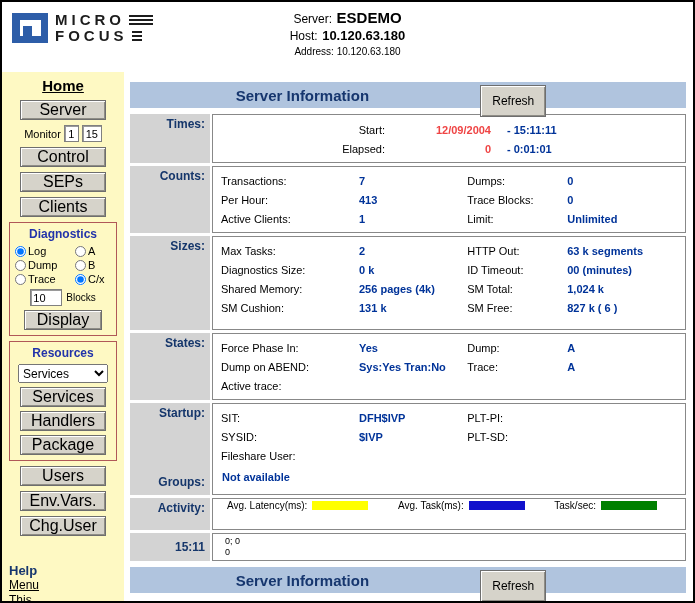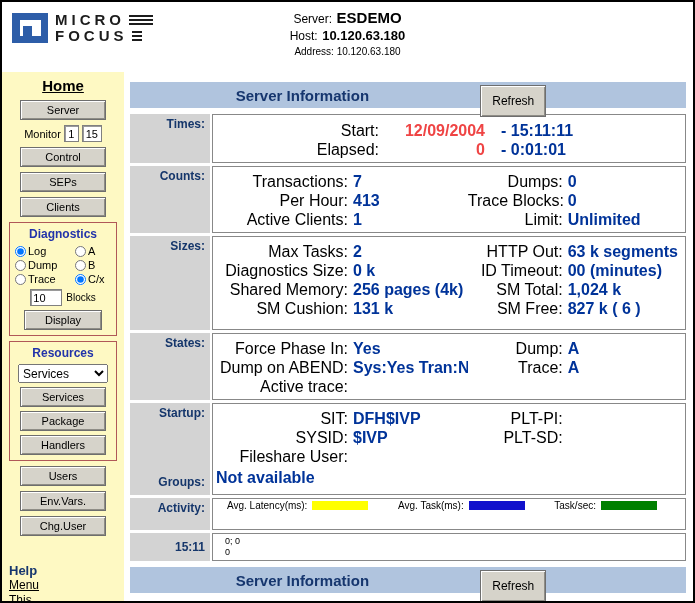--- a/index.html
+++ b/index.html
@@ -26,21 +26,21 @@
   .user-info{position:absolute;right:14px;top:9px;text-align:center;line-height:14px}
   .user-info .small{font-size:10px}
   .user-info .red{font-size:12px;font-weight:bold;color:#cc0000}
 
   
   .body{flex:1;display:flex;min-height:0}
 
   
   .sidebar{flex:0 0 122px;background:#fef9c3;display:flex;flex-direction:column;align-items:center;gap:5px;padding-top:5px;overflow:hidden}
   .home{font-size:15px;font-weight:bold;text-decoration:underline;color:#000;cursor:pointer;margin-bottom:1px}
-  .btn{font-family:"Liberation Sans",sans-serif;font-size:11px;color:#000;background:#d6d3ca;border:1px solid #6e6e6e;box-shadow:inset 1px 1px 0 #ffffff,inset -1px -1px 0 #8f8d86;height:20px;cursor:pointer}
+  .btn{font-family:"Liberation Sans",sans-serif;font-size:16px;color:#000;background:#d6d3ca;border:1px solid #6e6e6e;box-shadow:inset 1px 1px 0 #ffffff,inset -1px -1px 0 #8f8d86;height:20px;cursor:pointer}
   .sbtn{width:86px}
   .monitor{display:flex;align-items:center;gap:3px;font-size:11px}
   .monbox{height:17px;border:1px solid #808080;box-shadow:inset 1px 1px 0 #9a9a9a;background:#fff;font-size:11px;text-align:center;font-family:"Liberation Sans",sans-serif;padding:0}
   .monbox.m1{width:15px}
   .monbox.m2{width:20px}
   .redbox{width:108px;border:1px solid #b05858;padding:4px 2px 5px 2px;display:flex;flex-direction:column;align-items:center;gap:4px}
   .redbox-title{color:#2233aa;font-weight:bold;font-size:12px}
   .radio-grid{display:grid;grid-template-columns:60px 36px;row-gap:2px;font-size:11px;align-items:center}
   .radio-cell{display:flex;align-items:center;gap:2px;cursor:pointer}
   .radio-cell input{width:11px;height:11px;margin:0;cursor:pointer}
@@ -55,32 +55,32 @@
 
   
   .main{flex:1;background:#fff;padding:10px 7px 0 6px;display:flex;flex-direction:column;min-width:0}
   .bluebar{flex:0 0 26px;height:26px;background:#b0c4de;position:relative}
   .bar-title{position:absolute;left:0;top:0;width:62%;height:100%;display:flex;align-items:center;justify-content:center;color:#16366e;font-weight:bold;font-size:15px}
   .refresh-btn{position:absolute;left:63%;top:3px;width:66px;height:32px;font-size:12px}
   .rows{margin:6px 0;display:flex;flex-direction:column;gap:3px}
   .row{display:flex;gap:2px}
   .rlabel{flex:0 0 80px;background:#d3d3d3;color:#15366b;font-weight:bold;font-size:12px;text-align:right;padding:3px 5px;display:flex;flex-direction:column;align-items:flex-end}
   .rlabel.between{justify-content:space-between;padding-bottom:6px}
-  .rcontent{flex:1;background:#fff;border:1px solid #888;padding:3px 2px;font-size:16px;min-width:0}
+  .rcontent{flex:1;background:#fff;border:1px solid #888;padding:3px 8px;font-size:11px;min-width:0}
 
   .times-grid{display:grid;grid-template-columns:170px 100px 1fr;line-height:19px;padding-top:3px}
   .t-k{text-align:right;padding-right:6px}
   .t-v1{text-align:right;font-weight:bold;color:#ef4444}
   .t-v2{text-align:left;padding-left:16px;font-weight:bold;color:#003399}
 
   .halves{display:flex;padding-top:2px}
   .half{display:grid;line-height:19px;align-content:start}
   .half.lh{width:54%;grid-template-columns:138px 1fr}
   .half.rh{width:46%;grid-template-columns:100px 1fr}
-  .k{text-align:right;padding-right:5px;white-space:nowrap}
+  .k{padding-right:5px;white-space:nowrap}
   .v{font-weight:bold;color:#003399;white-space:nowrap;overflow:hidden}
   .groups-line{font-weight:bold;color:#003399;padding-left:1px;margin-top:3px;line-height:17px}
 
   .h-times{min-height:48px}
   .h-counts{min-height:62px}
   .h-sizes{min-height:94px}
   .h-states{min-height:66px}
   .h-startup{min-height:92px}
   .h-activity{min-height:22px}
   .h-time{min-height:28px}
@@ -165,22 +165,22 @@
         </div>
         <button class="btn" style="width:78px">Display</button>
       </div>
 
       <div class="redbox">
         <div class="redbox-title">Resources</div>
         <select class="res-select">
           <option>Services</option>
         </select>
         <button class="btn sbtn">Services</button>
+        <button class="btn sbtn">Handlers</button>
         <button class="btn sbtn">Package</button>
-        <button class="btn sbtn">Handlers</button>
       </div>
 
       <button class="btn sbtn">Users</button>
       <button class="btn sbtn">Env.Vars.</button>
       <button class="btn sbtn">Chg.User</button>
 
       <div class="help-block">
         <div class="help-title">Help</div>
         <a class="side-link">Menu</a>
         <a class="side-link clipped">This</a>

